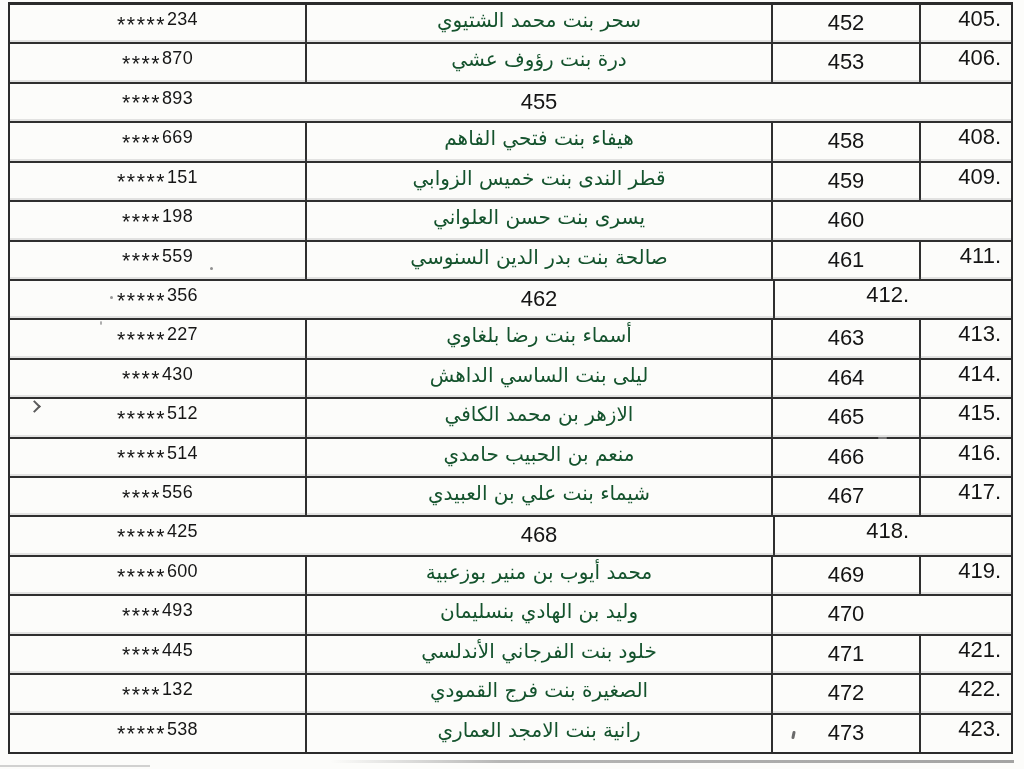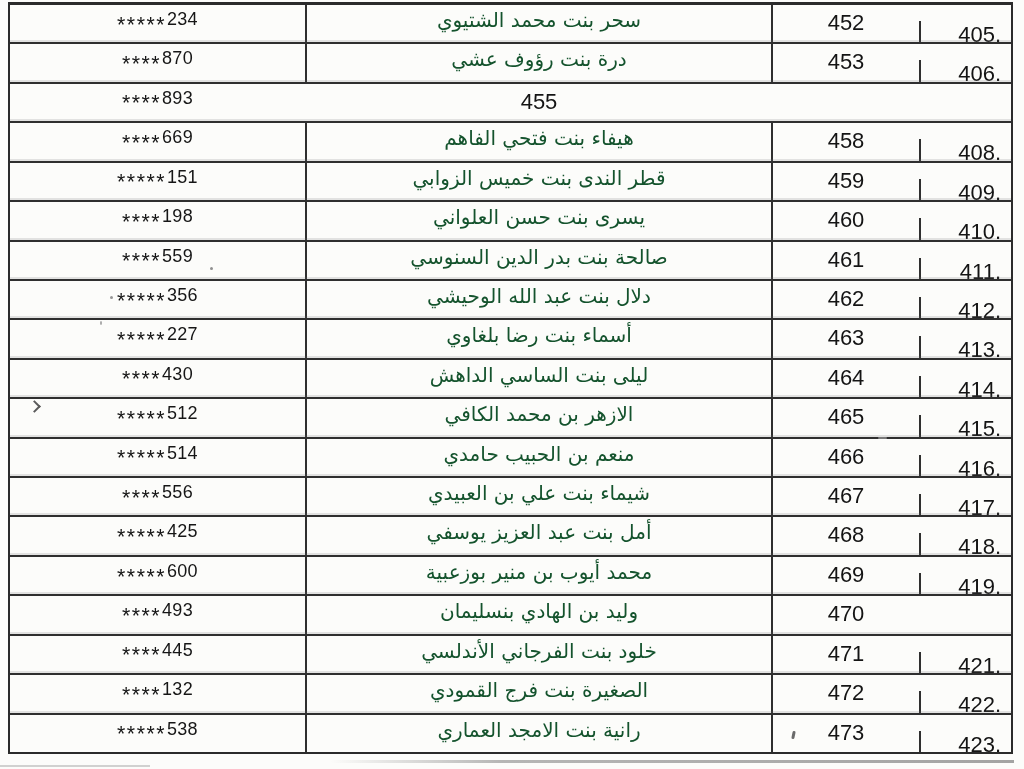--- a/index.html
+++ b/index.html
@@ -43,21 +43,21 @@
   }
 
   .c-num {
     display:flex; justify-content:center; align-items:flex-start;
     padding-top:5px; font-size:22px; color:#141414;
   }
 
   .c-seq {
     border-left:2px solid #2f2f2f;
     display:flex; justify-content:flex-end; align-items:flex-start;
-    padding:1px 10px 0 0; font-size:22px; color:#141414;margin-top:16px;
+    padding:1px 10px 0 0; font-size:22px; color:#141414;
   }
 
   
   .artifact { position:absolute; pointer-events:none; }
   .a1 { left:30px;  top:402px; width:7px;  height:7px; border-top:2px solid #5a5a5a; border-right:2px solid #5a5a5a; transform:rotate(45deg); }
   .a2 { left:792px; top:731px; width:3px;  height:8px; background:#6a6a6a; border-radius:2px; transform:rotate(12deg); }
   .a3 { left:878px; top:437px; width:9px;  height:2px; background:#7a7a7a; border-radius:1px; }
   .a4 { left:210px; top:267px; width:3px;  height:3px; background:#909090; border-radius:50%; }
   .a5 { left:110px; top:296px; width:3px;  height:3px; background:#959595; border-radius:50%; }
   .a6 { left:100px; top:321px; width:2px;  height:4px; background:#a5a5a5; border-radius:50%; }
@@ -149,23 +149,20 @@
       <div class="cell c-masked">
         <span class="stars">****</span>
           <span>198</span>
       </div>
       <div class="cell c-name">
         <span>يسرى بنت حسن العلواني</span>
       </div>
       <div class="cell c-num">
         <span>460</span>
       </div>
-      <div class="cell c-seq">
-        <span>410.</span>
-      </div>
     </div>
 
     <div class="row">
       <div class="cell c-masked">
         <span class="stars">****</span>
           <span>559</span>
       </div>
       <div class="cell c-name">
         <span>صالحة بنت بدر الدين السنوسي</span>
       </div>
@@ -175,23 +172,20 @@
       <div class="cell c-seq">
         <span>411.</span>
       </div>
     </div>
 
     <div class="row">
       <div class="cell c-masked">
         <span class="stars">*****</span>
           <span>356</span>
       </div>
-      <div class="cell c-name">
-        <span>دلال بنت عبد الله الوحيشي</span>
-      </div>
       <div class="cell c-num">
         <span>462</span>
       </div>
       <div class="cell c-seq">
         <span>412.</span>
       </div>
     </div>
 
     <div class="row">
       <div class="cell c-masked">
@@ -270,23 +264,20 @@
       </div>
       <div class="cell c-seq">
         <span>417.</span>
       </div>
     </div>
 
     <div class="row">
       <div class="cell c-masked">
         <span class="stars">*****</span>
           <span>425</span>
-      </div>
-      <div class="cell c-name">
-        <span>أمل بنت عبد العزيز يوسفي</span>
       </div>
       <div class="cell c-num">
         <span>468</span>
       </div>
       <div class="cell c-seq">
         <span>418.</span>
       </div>
     </div>
 
     <div class="row">

